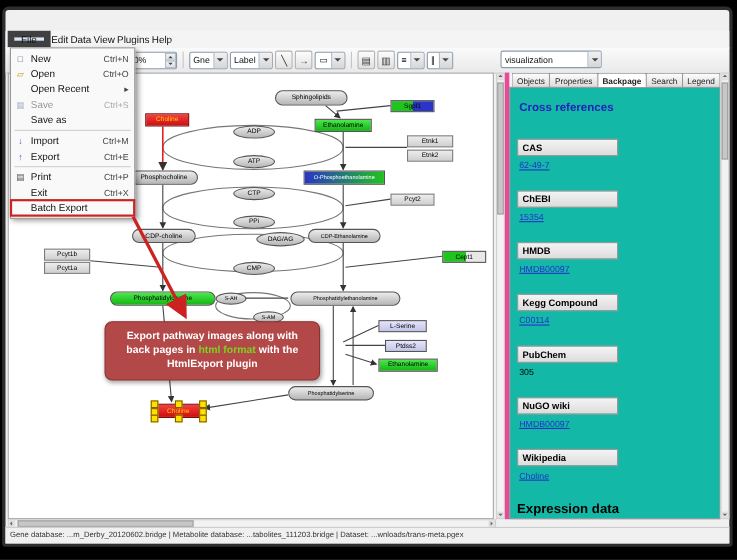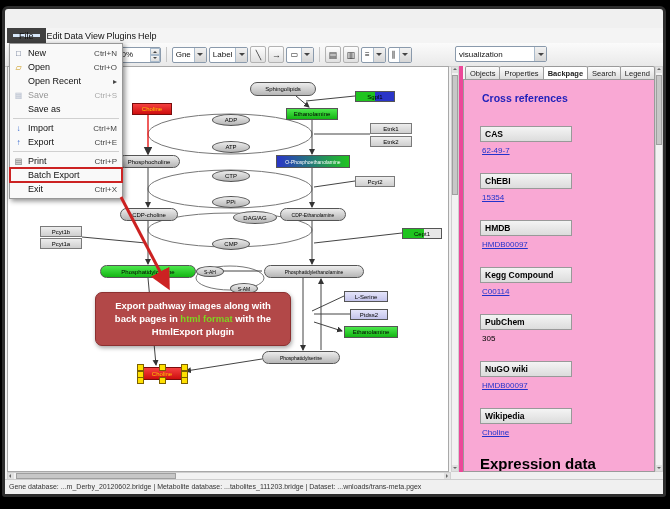--- a/index.html
+++ b/index.html
@@ -95,28 +95,28 @@
   .h-r{right:0;top:0}.h-r::before{border-left-color:#666;left:2px}
   .sb-thumb-v{position:absolute;left:0;width:6px;background:#c7c7c7;border:1px solid #9f9f9f;box-sizing:border-box}
   .sb-thumb-h{position:absolute;top:0;height:6px;background:#c7c7c7;border:1px solid #9f9f9f;box-sizing:border-box}
 
   
   .side-panel{position:absolute;left:454px;right:8px;top:0;bottom:0;background:#f4f4f4;border-left:4px solid #ec4899}
   .tabs{position:absolute;left:0;right:0;top:0;height:13px;display:flex;padding-left:2px}
   .tab{font-size:7.5px;padding:1px 4px;background:linear-gradient(#fdfdfd,#dcdcdc);border:1px solid #9a9a9a;
        border-bottom:none;border-radius:2px 2px 0 0;margin-right:-1px;color:#222;display:flex;align-items:center}
   .tab.active{background:#fff;z-index:2;position:relative;font-weight:bold}
-  .panel-body{position:absolute;left:0;right:0;top:13px;bottom:0;background:#f9a8d4;border:1px solid #9a9a9a;
-              box-sizing:border-box;padding:6px 16px;overflow:hidden}
+  .panel-body{position:absolute;left:0;right:0;top:13px;bottom:0;background:#14b8a6;border:1px solid #9a9a9a;
+              box-sizing:border-box;padding:6px 6px;overflow:hidden}
   .xheading{font-size:10.5px;font-weight:bold;margin:6px 0 22px 2px}
   .xsec .xhead{background:linear-gradient(#f4f4f4,#dcdcdc);border:1px solid #999;font-weight:bold;
                font-size:8.5px;padding:2px 4px;width:92px;box-sizing:border-box}
   .xsec .xval{font-size:8px;margin:4px 0 18px 2px;color:#000;width:fit-content}
   .xsec .xval.link{color:#2233cc;text-decoration:underline;cursor:pointer}
-  .xfooter{font-size:15px;font-weight:bold;margin-top:2px}
+  .xfooter{font-size:12px;font-weight:bold;margin-top:2px}
 
   
   .statusbar{position:absolute;left:0;right:0;bottom:0;height:14px;background:#f0f0f0;
              border-top:1px solid #cdcdcd;font-size:7px;color:#333;line-height:13px;padding-left:4px;
              white-space:nowrap;overflow:hidden}
 
   
   .file-menu{position:absolute;left:4px;top:34px;width:112px;background:#f9f9f9;border:1px solid #979797;
              box-shadow:2px 2px 5px rgba(0,0,0,.45);z-index:50;padding:2px 0;font-size:9px}
   .fitem{display:flex;height:14px;align-items:center;padding:0 5px 0 3px;gap:4px;color:#111}
@@ -373,29 +373,29 @@
         <span class="fic export">↑</span>
         <span class="flab">Export</span>
         <span class="fsc">Ctrl+E</span>
       </div>
       <div class="msep"></div>
       <div class="fitem">
         <span class="fic print">▤</span>
         <span class="flab">Print</span>
         <span class="fsc">Ctrl+P</span>
       </div>
+      <div class="fitem">
+        <span class="fic "></span>
+        <span class="flab">Exit</span>
+        <span class="fsc">Ctrl+X</span>
+      </div>
       <div class="fitem hl-red">
         <span class="fic "></span>
         <span class="flab">Batch Export</span>
         <span class="fsc"></span>
-      </div>
-      <div class="fitem">
-        <span class="fic "></span>
-        <span class="flab">Exit</span>
-        <span class="fsc">Ctrl+X</span>
       </div>
     </div>
 
   <svg class="annot-arrow">
     <defs>
       <marker id="redarr" markerWidth="8" markerHeight="8" refX="5" refY="3.5" orient="auto">
         <path d="M0,0 L7,3.5 L0,7 z" fill="#cc2222"></path>
       </marker>
     </defs>
     <line x1="116" y1="188" x2="162" y2="276" stroke="#cc2222" stroke-width="3" marker-end="url(#redarr)"></line>

